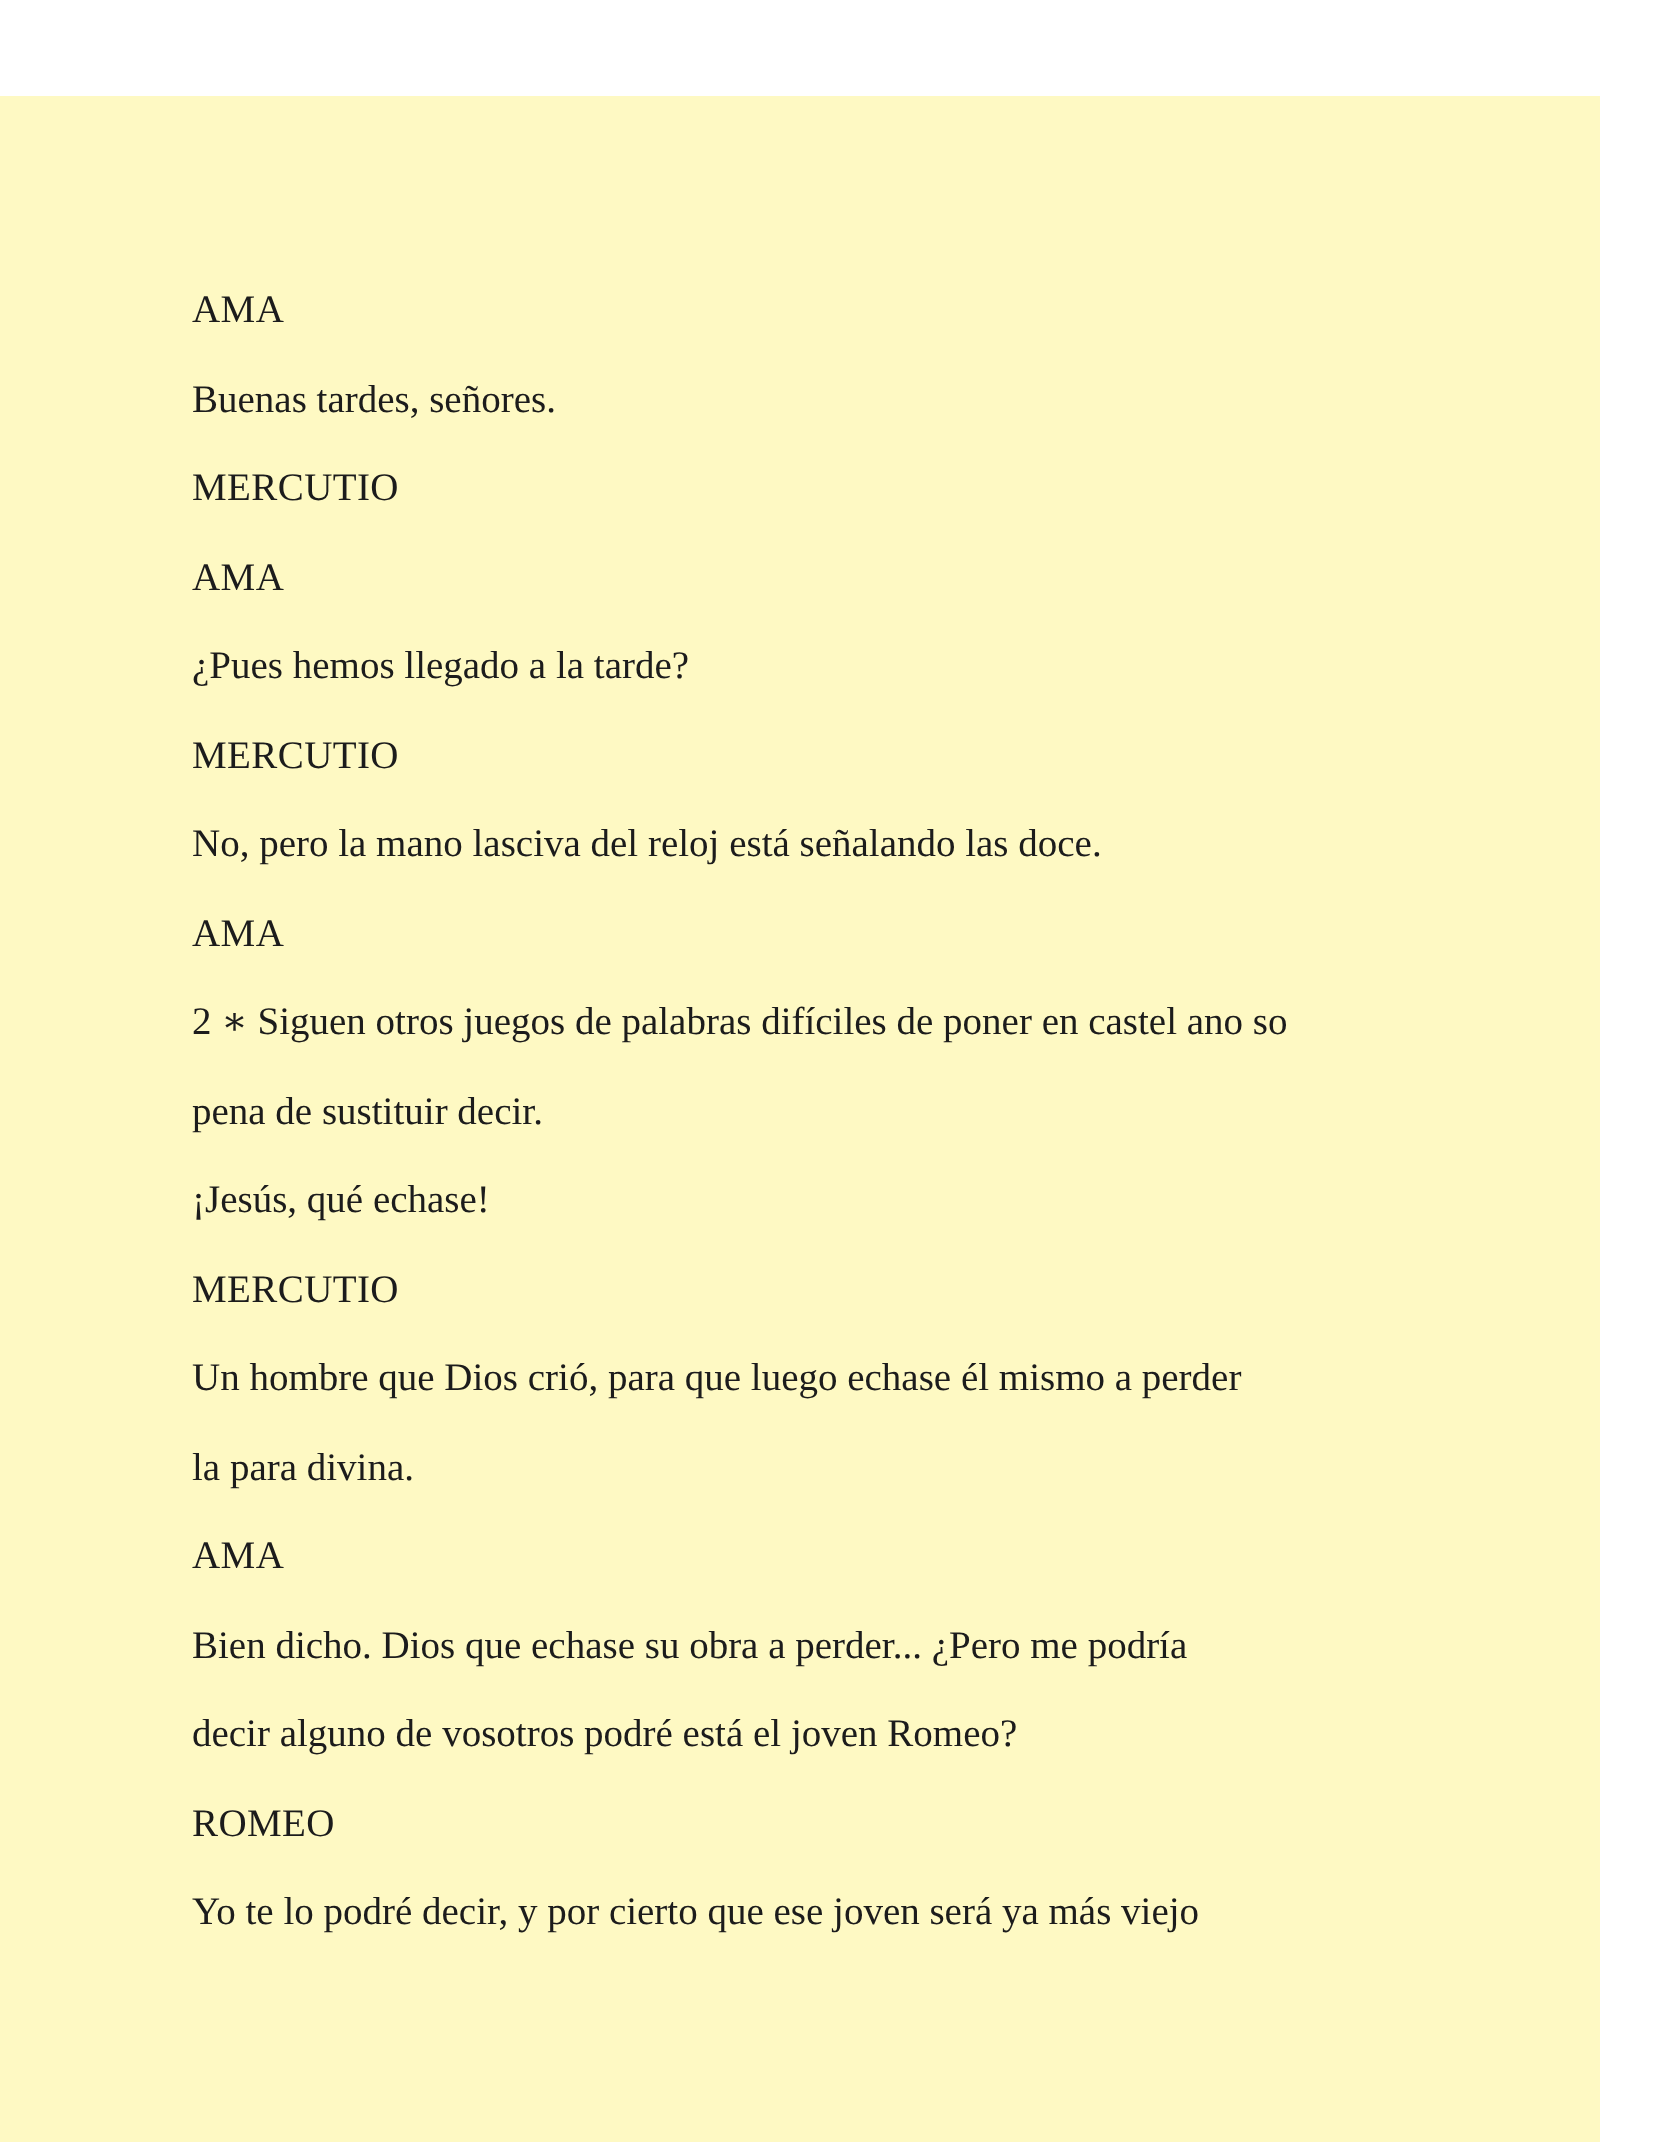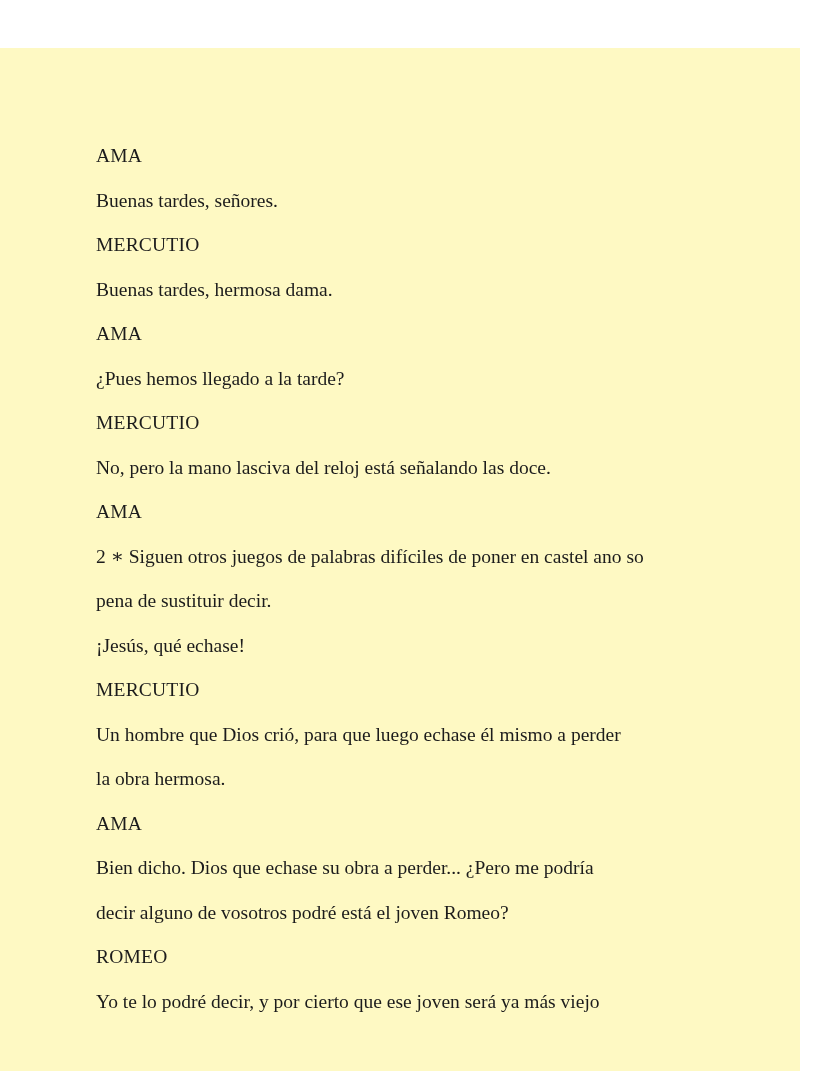--- a/index.html
+++ b/index.html
@@ -35,31 +35,30 @@
   }
 </style>
 </head>
 <body>
 
 <div class="page">
   <div class="script-lines">
       <p class="speaker">AMA</p>
       <p class="dialogue">Buenas tardes, señores.</p>
       <p class="speaker">MERCUTIO</p>
-      <p class="dialogue">Buenas tardes, hermosa dama.</p>
       <p class="speaker">AMA</p>
       <p class="dialogue">¿Pues hemos llegado a la tarde?</p>
       <p class="speaker">MERCUTIO</p>
       <p class="dialogue">No, pero la mano lasciva del reloj está señalando las doce.</p>
       <p class="speaker">AMA</p>
       <p class="dialogue">2 ∗ Siguen otros juegos de palabras difíciles de poner en castel ano so</p>
       <p class="dialogue">pena de sustituir decir.</p>
       <p class="dialogue">¡Jesús, qué echase!</p>
       <p class="speaker">MERCUTIO</p>
       <p class="dialogue">Un hombre que Dios crió, para que luego echase él mismo a perder</p>
-      <p class="dialogue">la obra hermosa.</p>
+      <p class="dialogue">la para divina.</p>
       <p class="speaker">AMA</p>
       <p class="dialogue">Bien dicho. Dios que echase su obra a perder... ¿Pero me podría</p>
       <p class="dialogue">decir alguno de vosotros podré está el joven Romeo?</p>
       <p class="speaker">ROMEO</p>
       <p class="dialogue">Yo te lo podré decir, y por cierto que ese joven será ya más viejo</p>
     </div>
 </div>
 
 </body></html>

